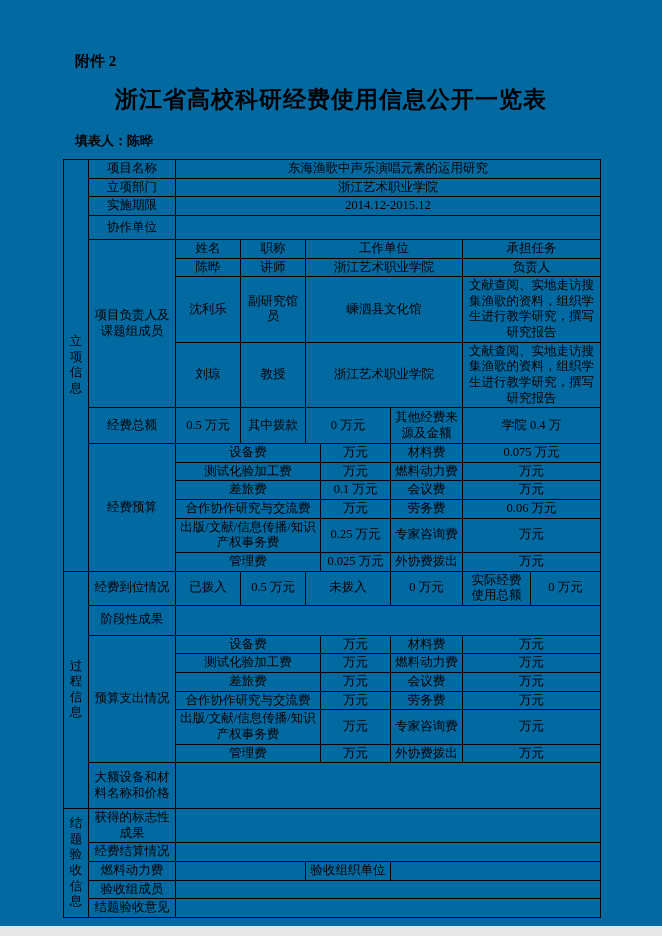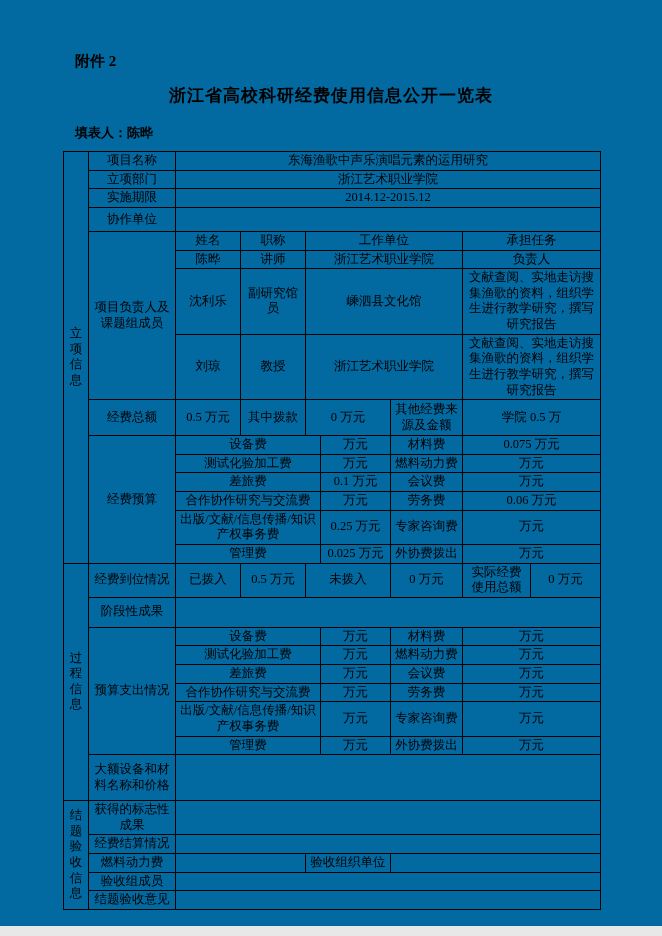--- a/index.html
+++ b/index.html
@@ -3,21 +3,21 @@
 <meta charset="utf-8">
 <style>
   * { margin:0; padding:0; box-sizing:border-box; }
   html,body { background:#e8e8e8; }
   body { font-family:"Liberation Serif","DejaVu Serif",serif; color:#000; }
   .page {
     width:662px; height:926px; background:#0369a1; overflow:hidden;
     margin:0 auto; padding-top:52px; position:relative;
   }
   .attachment { margin-left:75px; font-size:15px; font-weight:bold; }
-  .title { text-align:center; font-size:17px; font-weight:bold; margin-top:13px; letter-spacing:1px; }
+  .title { text-align:center; font-size:23px; font-weight:bold; margin-top:13px; letter-spacing:1px; }
   .meta { margin:17px 0 9px 75px; font-size:13px; font-weight:bold; display:flex;flex-direction:column; }
   .meta .date-group { margin-left:90px; }
   table.form { border-collapse:collapse; table-layout:fixed; width:537px; margin-left:63px; }
   table.form td {
     border:1px solid #000; font-size:12.5px; line-height:1.25;
     text-align:center; vertical-align:middle; padding:1px 3px;
     word-break:break-all;
   }
   td.vl { padding:0; font-size:13px; line-height:1.9; }
   td.vlt { line-height:1.18; }
@@ -97,21 +97,21 @@
       <td colspan="3">浙江艺术职业学院</td>
       <td colspan="2" class="small">文献查阅、实地走访搜集渔歌的资料，组织学生进行教学研究，撰写研究报告</td>
     </tr>
 
     <tr style="height:36px">
       <td class="rl">经费总额</td>
       <td>0.5 万元</td>
       <td class="pad14">其中拨款</td>
       <td colspan="2">0 万元</td>
       <td>其他经费来源及金额</td>
-      <td colspan="2">学院 0.5 万</td>
+      <td colspan="2">学院 0.4 万</td>
     </tr>
 
     <tr style="height:17px">
       <td class="rl" rowspan="6">经费预算</td>
       <td colspan="3">设备费</td>
       <td class="num">万元</td>
       <td>材料费</td>
       <td colspan="2" class="numw">0.075 万元</td>
     </tr>
     <tr style="height:17px">

